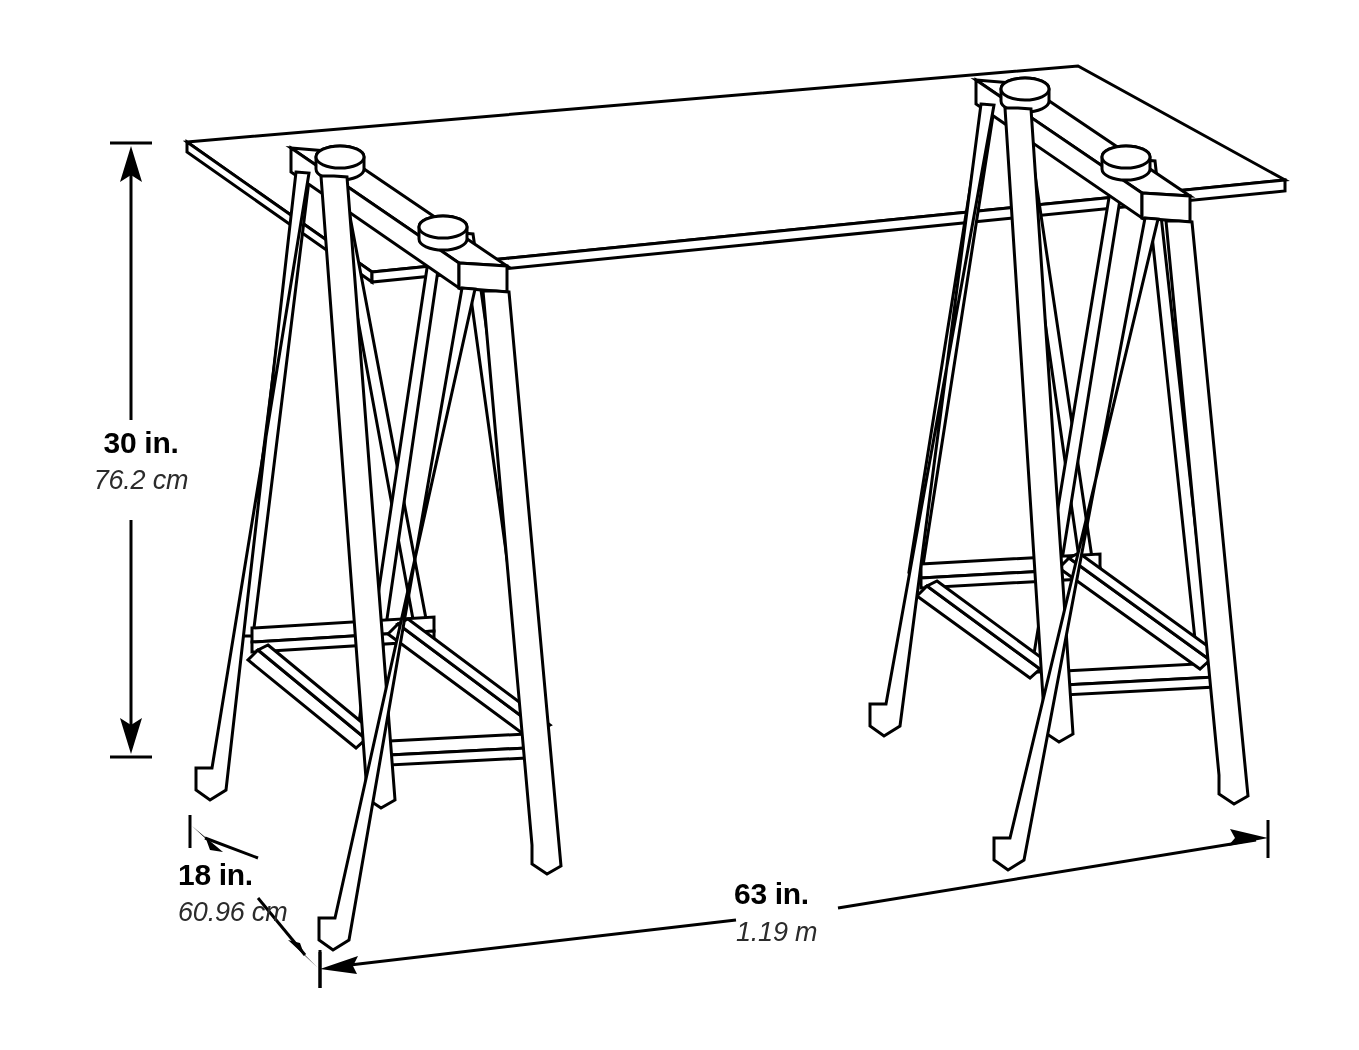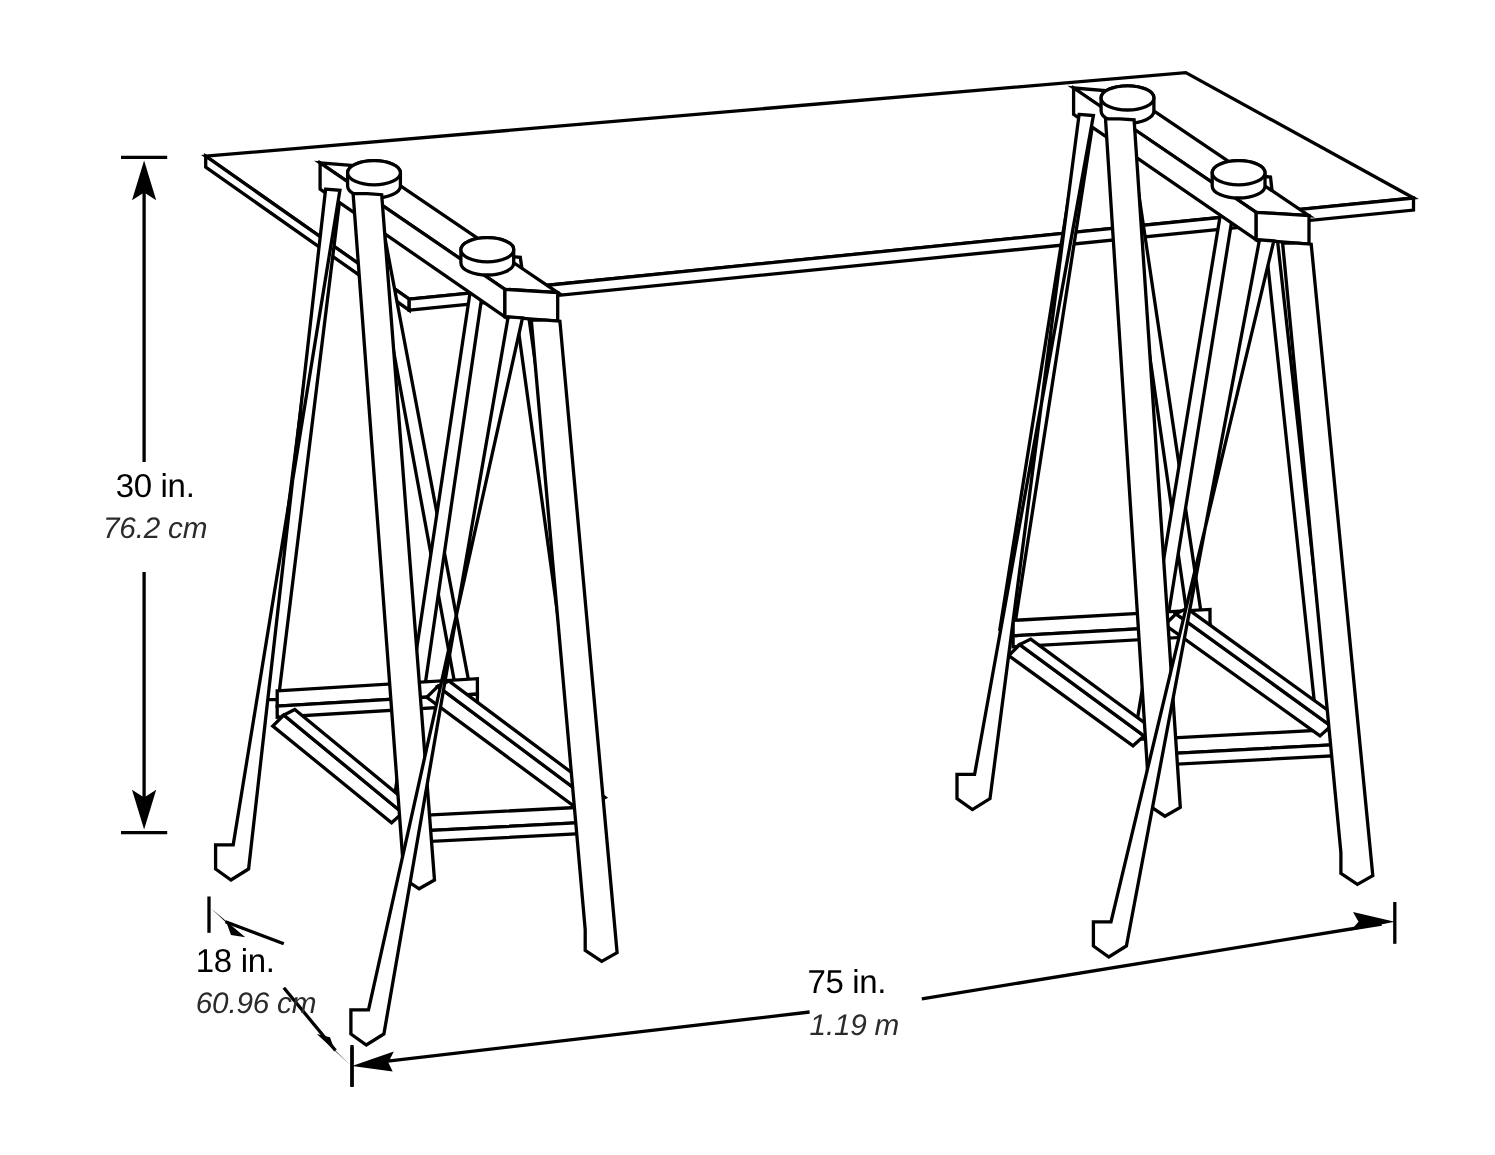--- a/index.html
+++ b/index.html
@@ -22,21 +22,21 @@
     width: 1359px;
     height: 1050px;
   }
   .dim-label {
     position: absolute;
     white-space: nowrap;
     color: #1a1a1a;
     user-select: none;
   }
   .dim-primary {
-    font-weight: normal;
+    font-weight: bold;
     font-size: 30px;
     letter-spacing: -0.3px;
     line-height: 1;
     color: #000000;
   }
   .dim-secondary {
     font-style: italic;
     font-size: 27px;
     line-height: 1;
     color: #2b2b2b;
@@ -212,17 +212,17 @@
     <div class="dim-primary">30 in.</div>
     <div class="dim-secondary">76.2 cm</div>
   </div>
 
   <div class="dim-label" id="label-depth">
     <div class="dim-primary">18 in.</div>
     <div class="dim-secondary">60.96 cm</div>
   </div>
 
   <div class="dim-label" id="label-width">
-    <div class="dim-primary">75 in.</div>
+    <div class="dim-primary">63 in.</div>
     <div class="dim-secondary">1.19 m</div>
   </div>
 
 </div>
 
 </body></html>

